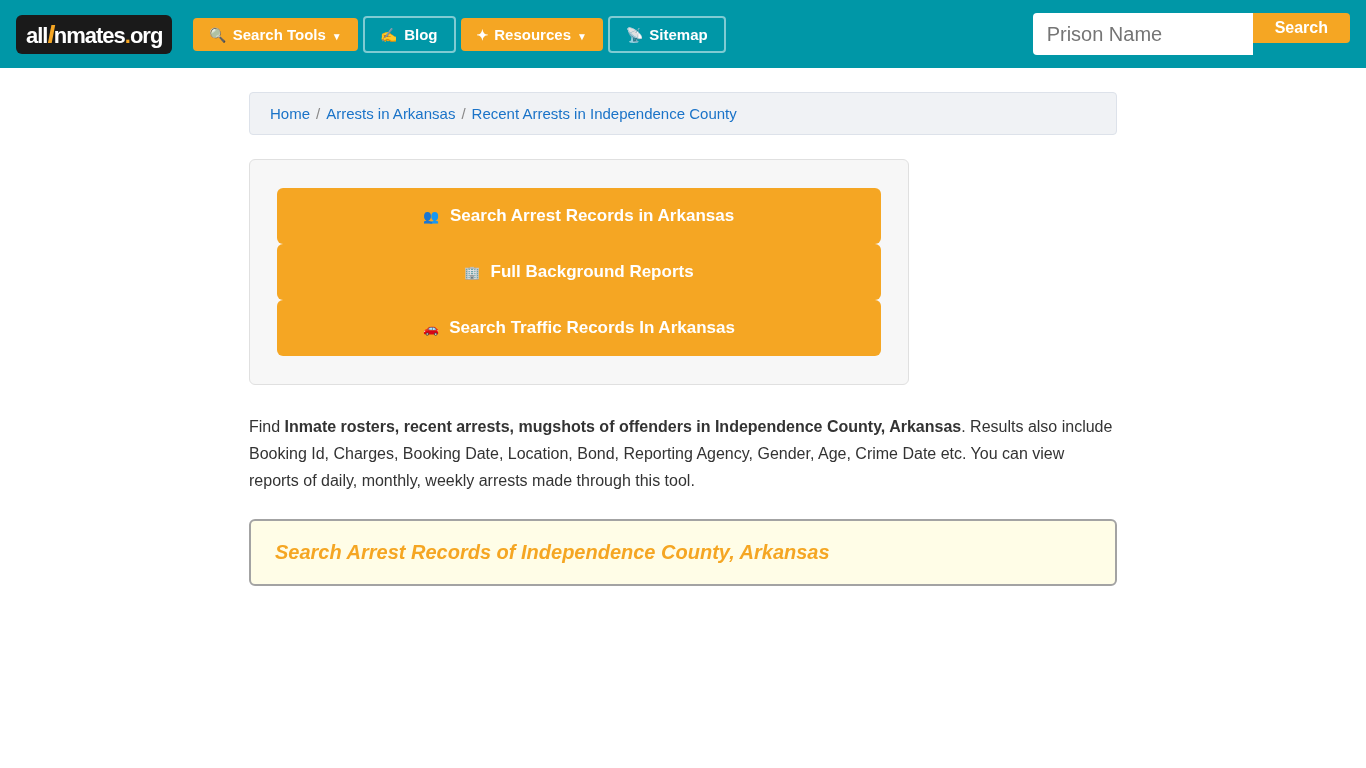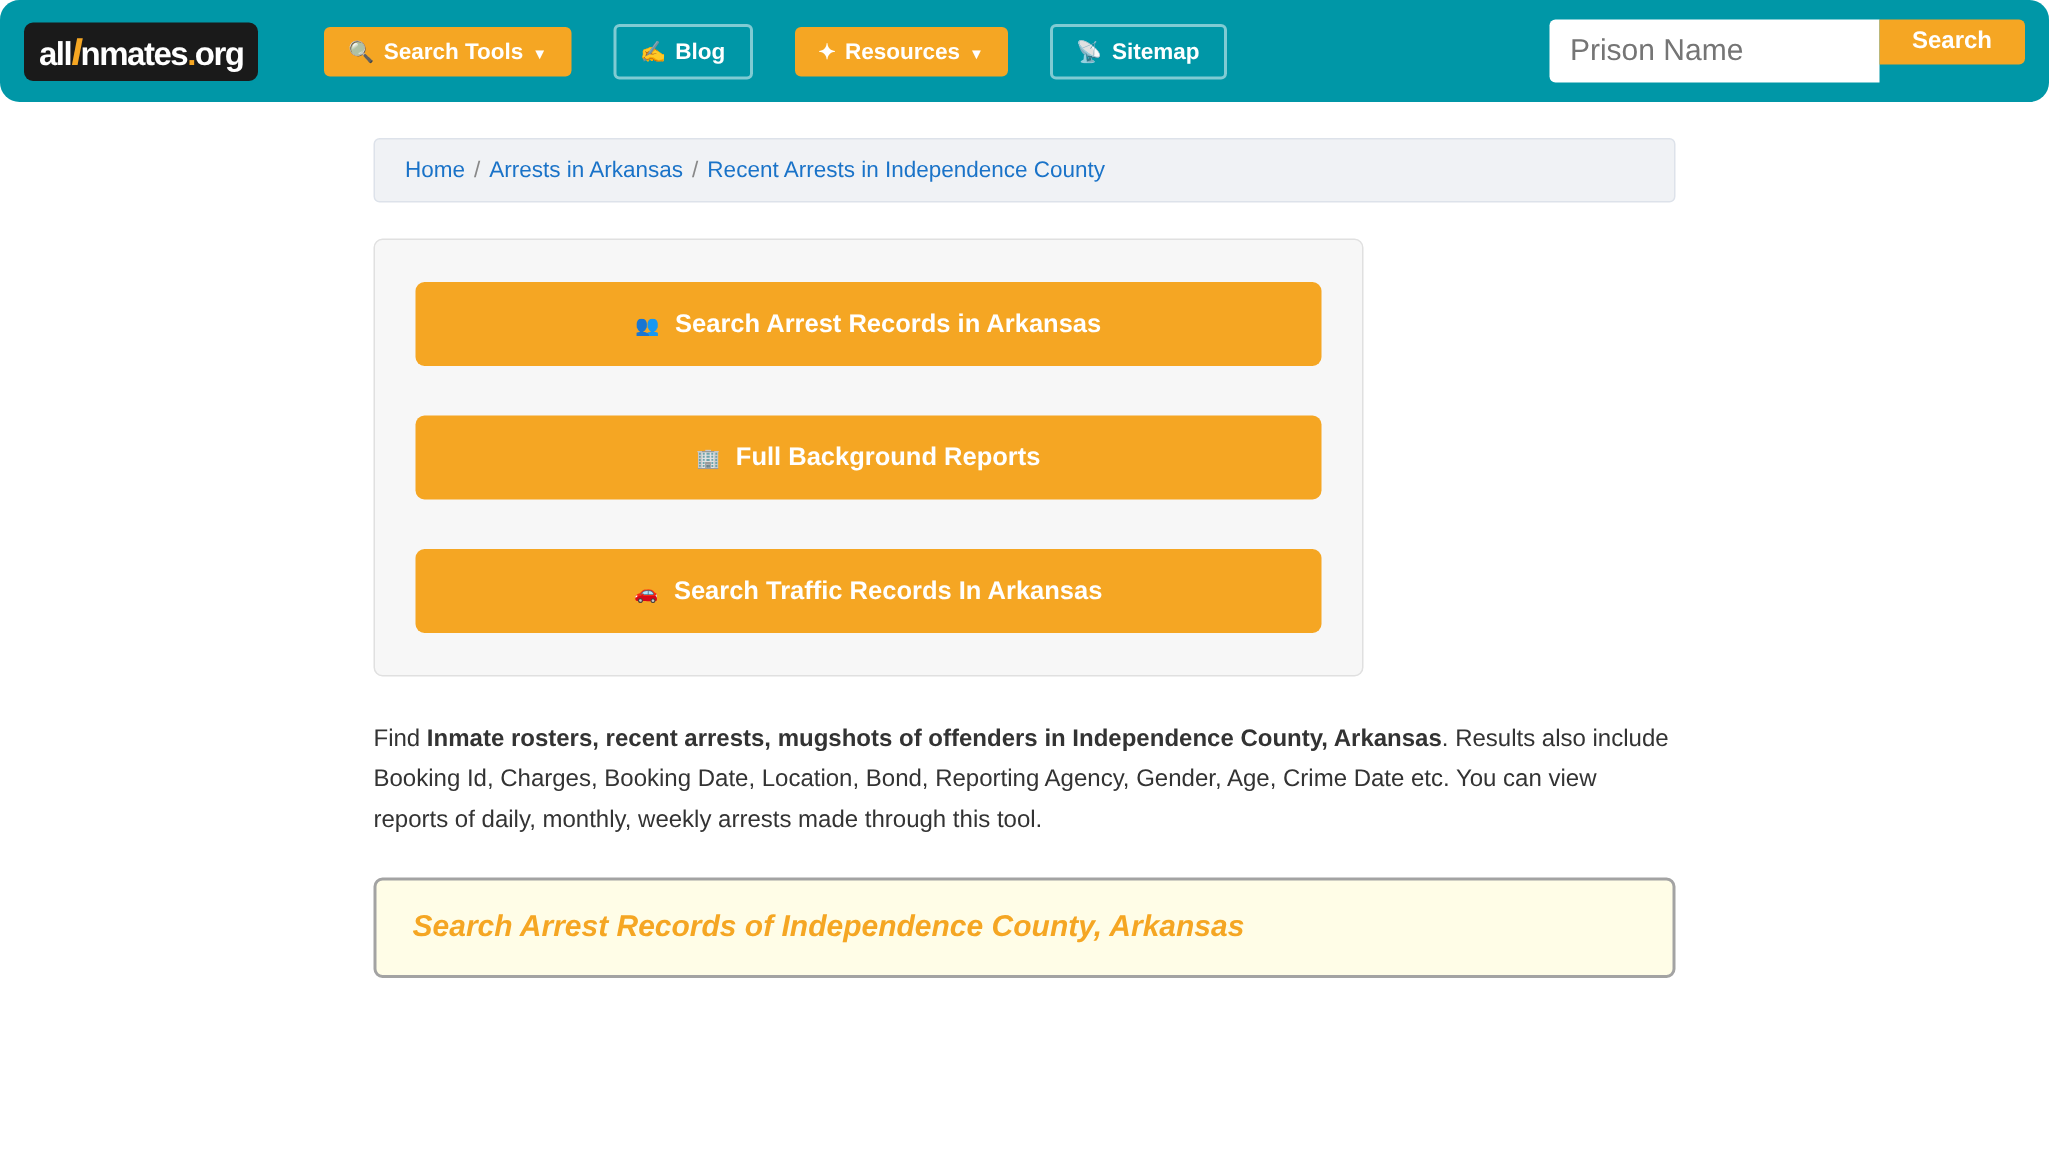--- a/index.html
+++ b/index.html
@@ -5,22 +5,21 @@
     * { margin: 0; padding: 0; box-sizing: border-box; }
     body { font-family: Arial, sans-serif; font-size: 16px; color: #333; background: #fff; width: 1366px; min-height: 768px; }
 
     
     .navbar {
       background-color: #0097a7;
       display: flex;
       align-items: center;
       padding: 0 16px;
       height: 68px;
-      gap: 28px;
-      border-radius: 13px;
+      gap: 5px;
     }
     .logo-wrap {
       display: flex;
       align-items: center;
       margin-right: 16px;
     }
     .logo-box {
       background: #1a1a1a;
       border-radius: 6px;
       padding: 4px 10px;
@@ -121,21 +120,21 @@
 
     
     .button-card {
       background: #f7f7f7;
       border: 1px solid #e0e0e0;
       border-radius: 6px;
       padding: 28px 27px;
       margin-bottom: 28px;
       display: flex;
       flex-direction: column;
-      gap: 33px;
+      gap: 0;
       max-width: 660px;
     }
 
     .big-btn {
       background: #f5a623;
       color: #fff;
       border: none;
       border-radius: 6px;
       padding: 18px 24px;
       font-size: 17px;

